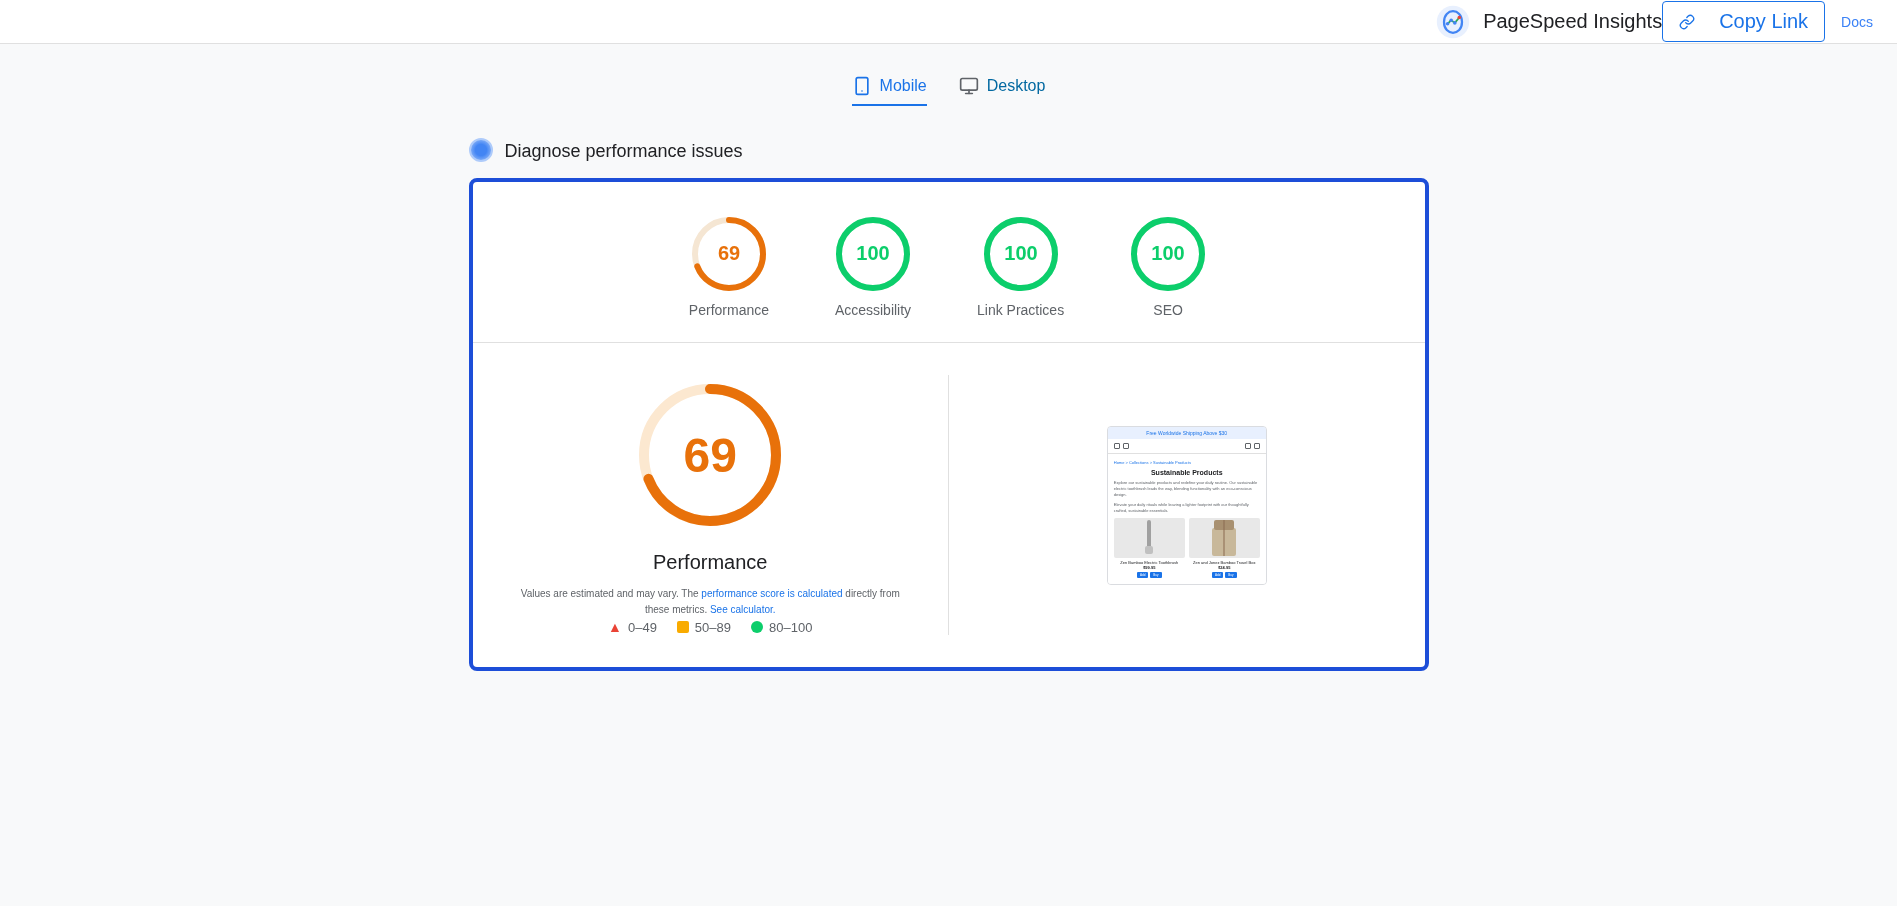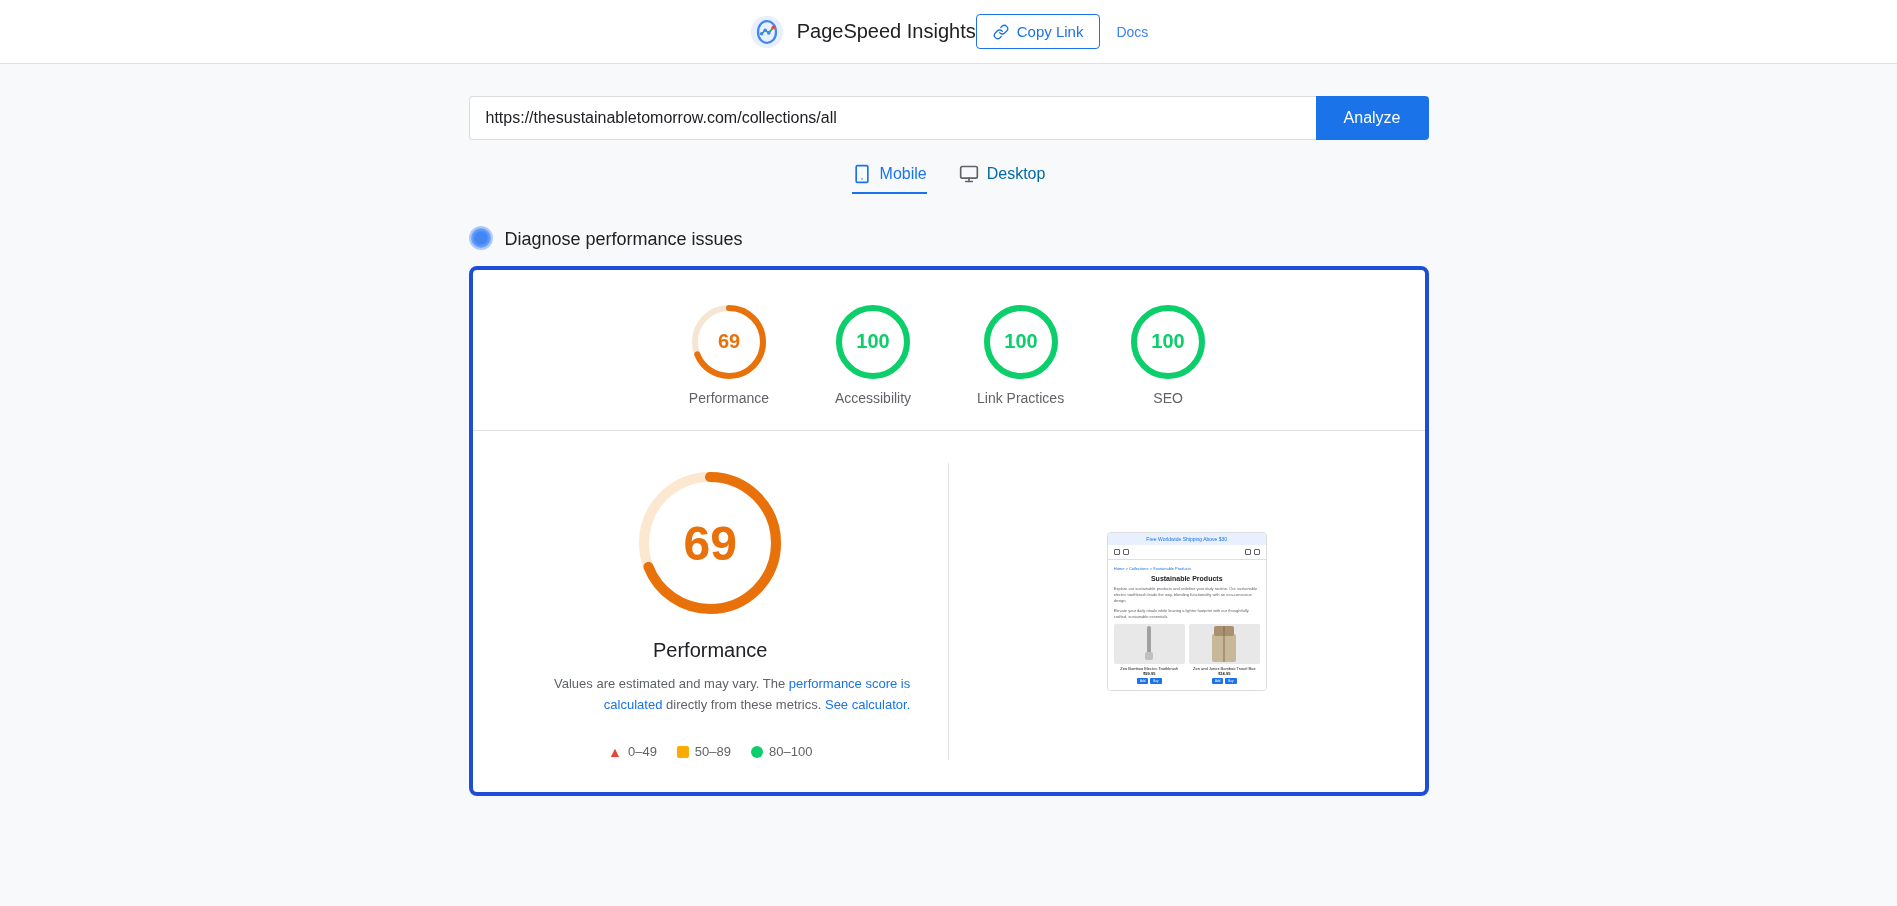--- a/index.html
+++ b/index.html
@@ -7,25 +7,25 @@
       font-family: 'Google Sans', Arial, sans-serif;
       background: #f8f9fa;
       color: #202124;
       min-height: 906px;
     }
 
     
     .header {
       display: flex;
       align-items: center;
-      justify-content: center;
+      justify-content: flex-end;
       background: #fff;
       border-bottom: 1px solid #e0e0e0;
       padding: 0 24px;
-      height: 64px;
+      height: 44px;
     }
     .header-left {
       display: flex;
       align-items: center;
       gap: 12px;
     }
     .logo-icon {
       width: 36px;
       height: 36px;
     }
@@ -35,27 +35,27 @@
       color: #202124;
     }
     .header-right {
       display: flex;
       align-items: center;
       gap: 16px;
     }
     .copy-link-btn {
       display: flex;
       align-items: center;
-      gap: 8px;
+      gap: 24px;
       border: 1px solid #1a73e8;
       color: #1a73e8;
       background: #fff;
       border-radius: 4px;
       padding: 8px 16px;
-      font-size: 15px;
+      font-size: 20px;
       cursor: pointer;
     }
     .docs-link {
       color: #3b82f6;
       font-size: 14px;
       cursor: pointer;
       text-decoration: none;
     }
 
     
@@ -214,25 +214,25 @@
       font-size: 48px;
       font-weight: 700;
       color: #e8710a;
     }
     .detail-title {
       font-size: 20px;
       font-weight: 500;
       margin-bottom: 12px;
     }
     .detail-note {
-      font-size: 13px;
+      font-size: 10px;
       color: #5f6368;
-      text-align: right;
+      text-align: center;
       max-width: 400px;
-      margin-bottom: 28px;
+      margin-bottom: 1px;
       line-height: 1.6;
     }
     .detail-note a {
       color: #1a73e8;
       text-decoration: none;
     }
     .legend-row {
       display: flex;
       gap: 20px;
       align-items: center;
@@ -384,24 +384,20 @@
         <path d="M14 11a5 5 0 0 0-7.54-.54l-3 3a5 5 0 0 0 7.07 7.07l1.71-1.71"></path>
       </svg>
       <span>Copy Link</span>
     </button>
     <a class="docs-link">Docs</a>
   </div>
 </header>
 
 <main class="main">
 
-  <div class="url-bar-row">
-    <input class="url-input" type="text" value="https://thesustainabletomorrow.com/collections/all" style="">
-    <button class="analyze-btn">Analyze</button>
-  </div>
 
   <div class="tabs-row">
     <div class="tab active">
       <svg width="20" height="20" viewBox="0 0 24 24" fill="none" stroke="#1a73e8" stroke-width="2" stroke-linecap="round" stroke-linejoin="round">
         <rect x="5" y="2" width="14" height="20" rx="2" ry="2"></rect>
         <line x1="12" y1="18" x2="12.01" y2="18"></line>
       </svg>
       <span>Mobile</span>
     </div>
     <div class="tab">

